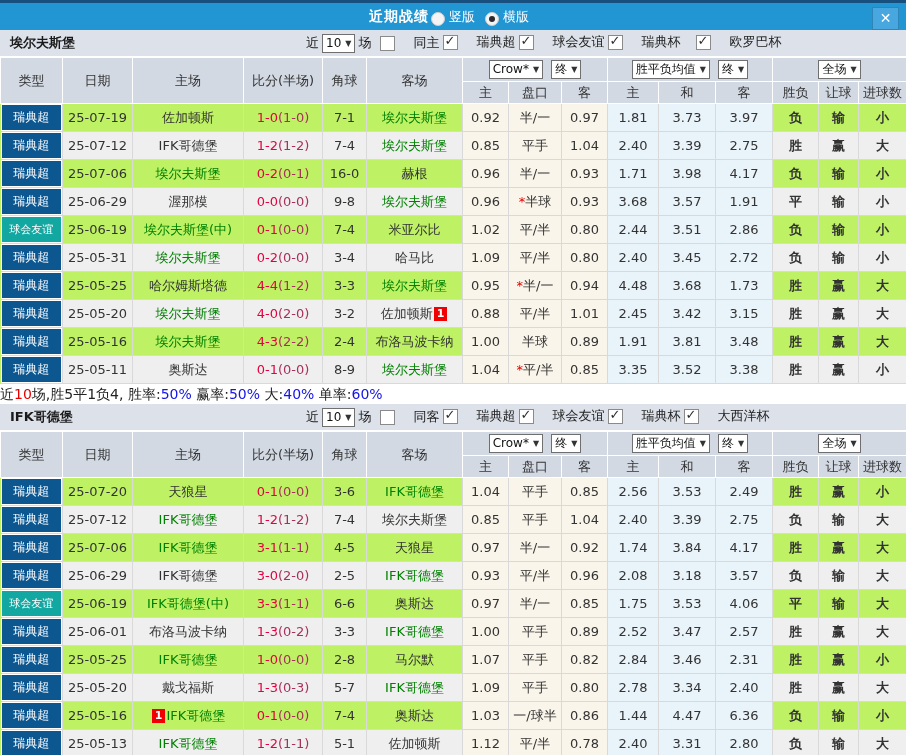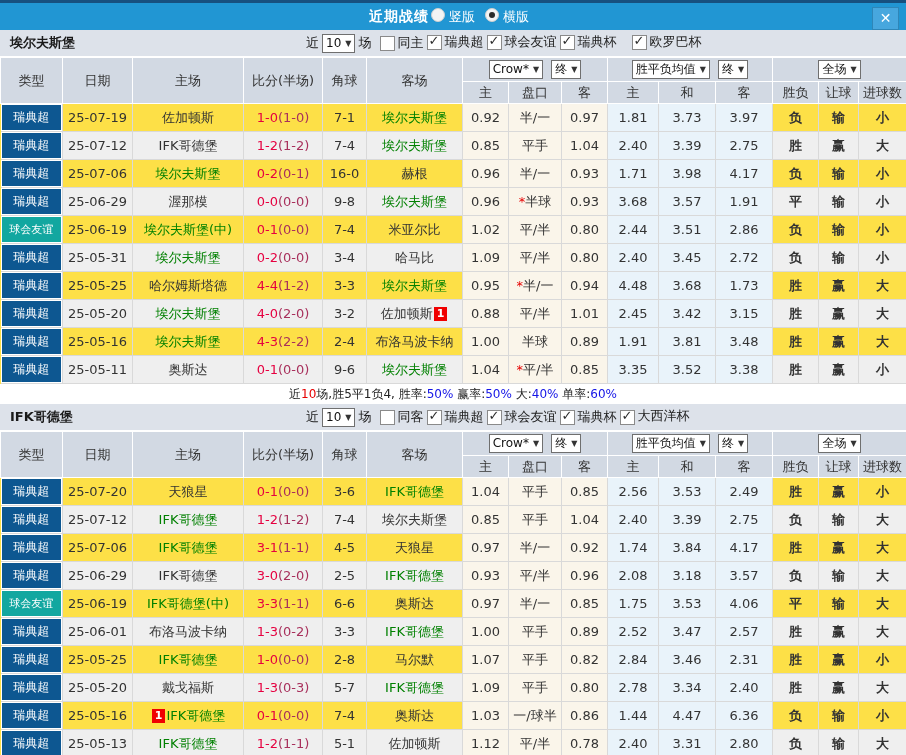--- a/index.html
+++ b/index.html
@@ -1,40 +1,40 @@
 <!DOCTYPE html>
 <html><head>
 <meta charset="utf-8">
 <style>
   html,body{margin:0;padding:0;background:#fff;}
-  .window{width:906px;height:755px;overflow:hidden;position:relative;background:#fde047;
+  .window{width:906px;height:755px;overflow:hidden;position:relative;background:#bef264;
           font-family:"DejaVu Sans","Liberation Sans",sans-serif;}
   
   .titlebar{position:relative;height:27px;border-top:3px solid #17507f;background:#2196d3;
             display:flex;align-items:center;justify-content:center;color:#fff;font-size:13px;}
   .title{font-weight:bold;font-size:14px;letter-spacing:1px;}
-  .radiowrap{display:inline-flex;align-items:flex-start;margin-left:2px;cursor:pointer;}
+  .radiowrap{display:inline-flex;align-items:flex-end;margin-left:2px;cursor:pointer;}
   .radio{display:inline-block;width:12px;height:12px;border-radius:50%;background:#f4f4f4;
          border:1px solid #cfcfcf;position:relative;margin-right:4px;}
   .radio.selected::after{content:"";position:absolute;left:3px;top:3px;width:6px;height:6px;
          border-radius:50%;background:#2b2b2b;}
   .radiowrap .rlabel{margin-right:8px;}
   .close-btn{position:absolute;right:7px;top:4px;width:25px;height:21px;background:#47a7de;
              border:1px solid #2e86b8;color:#fff;font-weight:bold;text-align:center;
              line-height:20px;font-size:14px;cursor:pointer;}
   
   .band{position:relative;height:26px;background:#dde2ea;border-bottom:1px solid #fff;}
   .team{position:absolute;left:10px;top:0;line-height:26px;font-weight:bold;font-size:13px;color:#1a1a1a;}
   .filters{position:absolute;left:303px;top:0;height:26px;display:flex;align-items:center;
            font-size:13px;color:#222;white-space:nowrap;}
   .filters .flabel{margin:0 3px;}
   .selectbox{display:inline-flex;align-items:center;background:#fff;border:1px solid #6f6f6f;
              padding:0 3px;height:17px;font-size:12px;color:#111;cursor:pointer;white-space:nowrap;}
   .selectbox .arr{font-size:8px;margin-left:4px;color:#333;}
-  .cbwrap{display:inline-flex;align-items:center;margin-left:6px;cursor:pointer;}
+  .cbwrap{display:inline-flex;align-items:center;margin-left:6px;cursor:pointer;gap:16px;}
   .cb{display:inline-block;width:13px;height:13px;background:#fff;border:1px solid #8a8a8a;
       position:relative;margin-right:2px;}
   .cb.checked::after{content:"\2713";position:absolute;left:0px;top:-3px;font-size:13px;
       font-weight:bold;color:#2b2b2b;}
   .cblabel{font-size:13px;color:#222;}
   
   table.grid{border-collapse:collapse;table-layout:fixed;width:906px;}
   table.grid thead th{background:#d2d9e3;border:1px solid #fff;font-weight:normal;
       font-size:13px;color:#333;text-align:center;padding:0;}
   tr.h1 th{height:23px;}
@@ -51,21 +51,21 @@
   .team-green{color:#008000;}
   .score-ft{color:#e60040;}
   .score-ht{color:#a8305c;}
   .badge{display:inline-block;background:#f00000;color:#fff;font-size:11px;font-weight:bold;
          padding:0 3px;line-height:14px;margin:0 1px;vertical-align:1px;}
   .star{color:#e60000;}
   .res-r{color:#d40000;font-weight:bold;}
   .res-g{color:#007800;font-weight:bold;}
   .res-b{color:#0a0ad2;font-weight:bold;}
   
-  .summary{height:20px;line-height:20px;text-align:center;font-size:12px;color:#222;background:#fff;}
+  .summary{height:20px;line-height:20px;font-size:14px;color:#222;background:#fff;}
   .summary .c-k{color:#222;}
   .summary .c-r{color:#e60000;}
   .summary .c-b{color:#1414e6;}
 </style>
 </head>
 <body>
 
 <div class="window">
   <div class="titlebar">
     <span class="title">近期战绩</span>
@@ -348,21 +348,21 @@
               <td class="res-r">赢</td>
               <td class="res-r">大</td>
             </tr>
             <tr class="alt">
               <td class="typecell">
                 <div class="tag">瑞典超</div>
               </td>
               <td>25-05-11</td>
               <td><span>奥斯达</span></td>
               <td><span class="score-ft">0-1</span><span class="score-ht">(0-0)</span></td>
-              <td>9-6</td>
+              <td>8-9</td>
               <td><span class="team-green">埃尔夫斯堡</span></td>
               <td class="col-crow">1.04</td>
               <td class="col-crow"><span class="star">*</span>平/半</td>
               <td class="col-crow">0.85</td>
               <td class="col-avg">3.35</td>
               <td class="col-avg">3.52</td>
               <td class="col-avg">3.38</td>
               <td class="res-r">胜</td>
               <td class="res-r">赢</td>
               <td class="res-g">小</td>
@@ -387,21 +387,21 @@
         </label>
         <span class="leagues"><label class="cbwrap" style="margin-left: 4px;">
                 <span class="cb checked"></span>
                 <span class="cblabel">瑞典超</span>
               </label><label class="cbwrap" style="margin-left: 4px;">
                 <span class="cb checked"></span>
                 <span class="cblabel">球会友谊</span>
               </label><label class="cbwrap" style="margin-left: 4px;">
                 <span class="cb checked"></span>
                 <span class="cblabel">瑞典杯</span>
-              </label><label class="cbwrap" style="margin-left: 4px; align-items: flex-end;">
+              </label><label class="cbwrap" style="margin-left: 4px;">
                 <span class="cb checked"></span>
                 <span class="cblabel">大西洋杯</span>
               </label></span>
       </div>
     </div>
     <table class="grid">
       <colgroup>
         <col style="width:62px">
             <col style="width:70px">
             <col style="width:111px">

